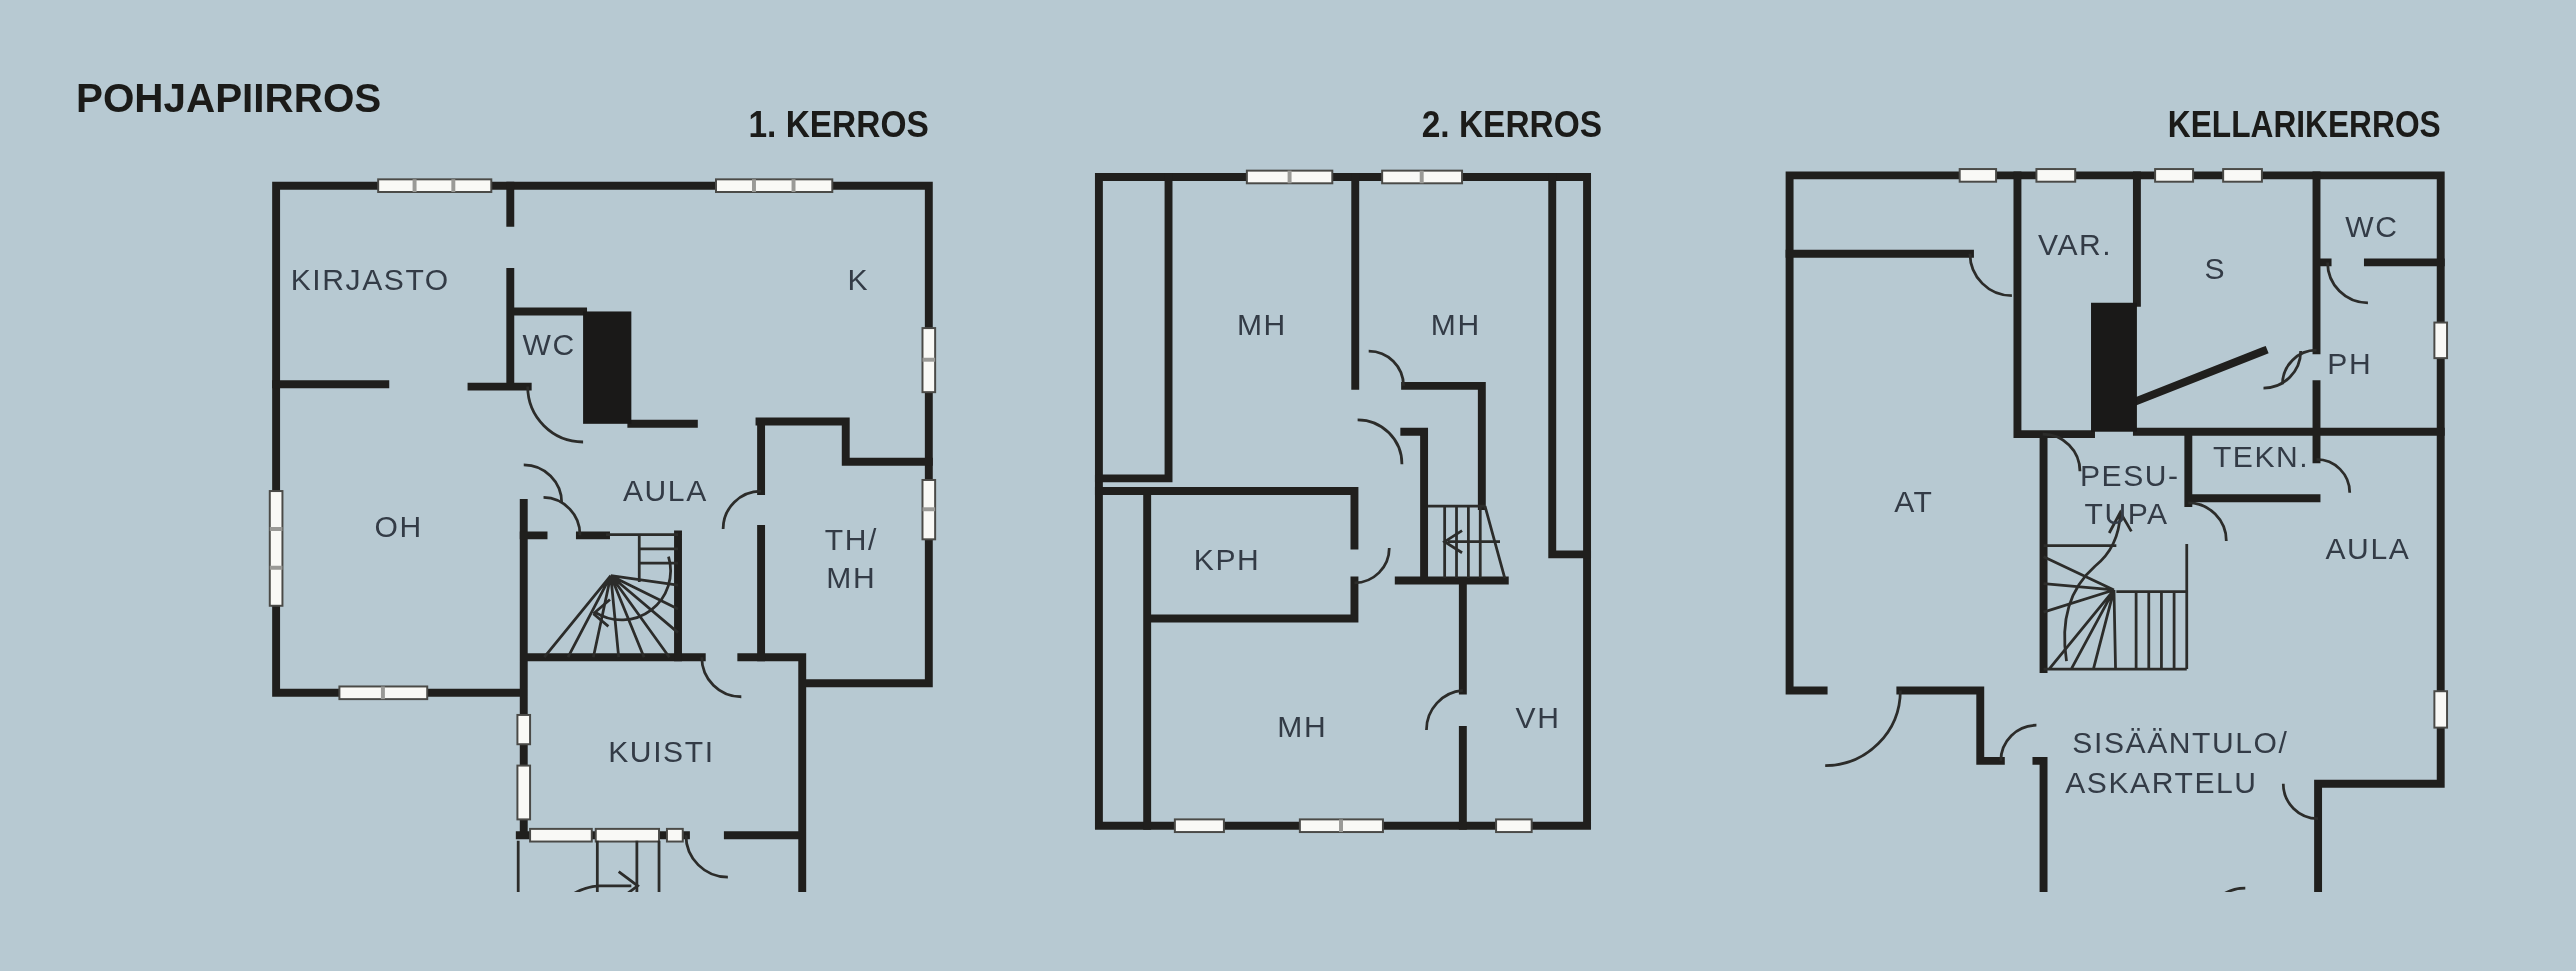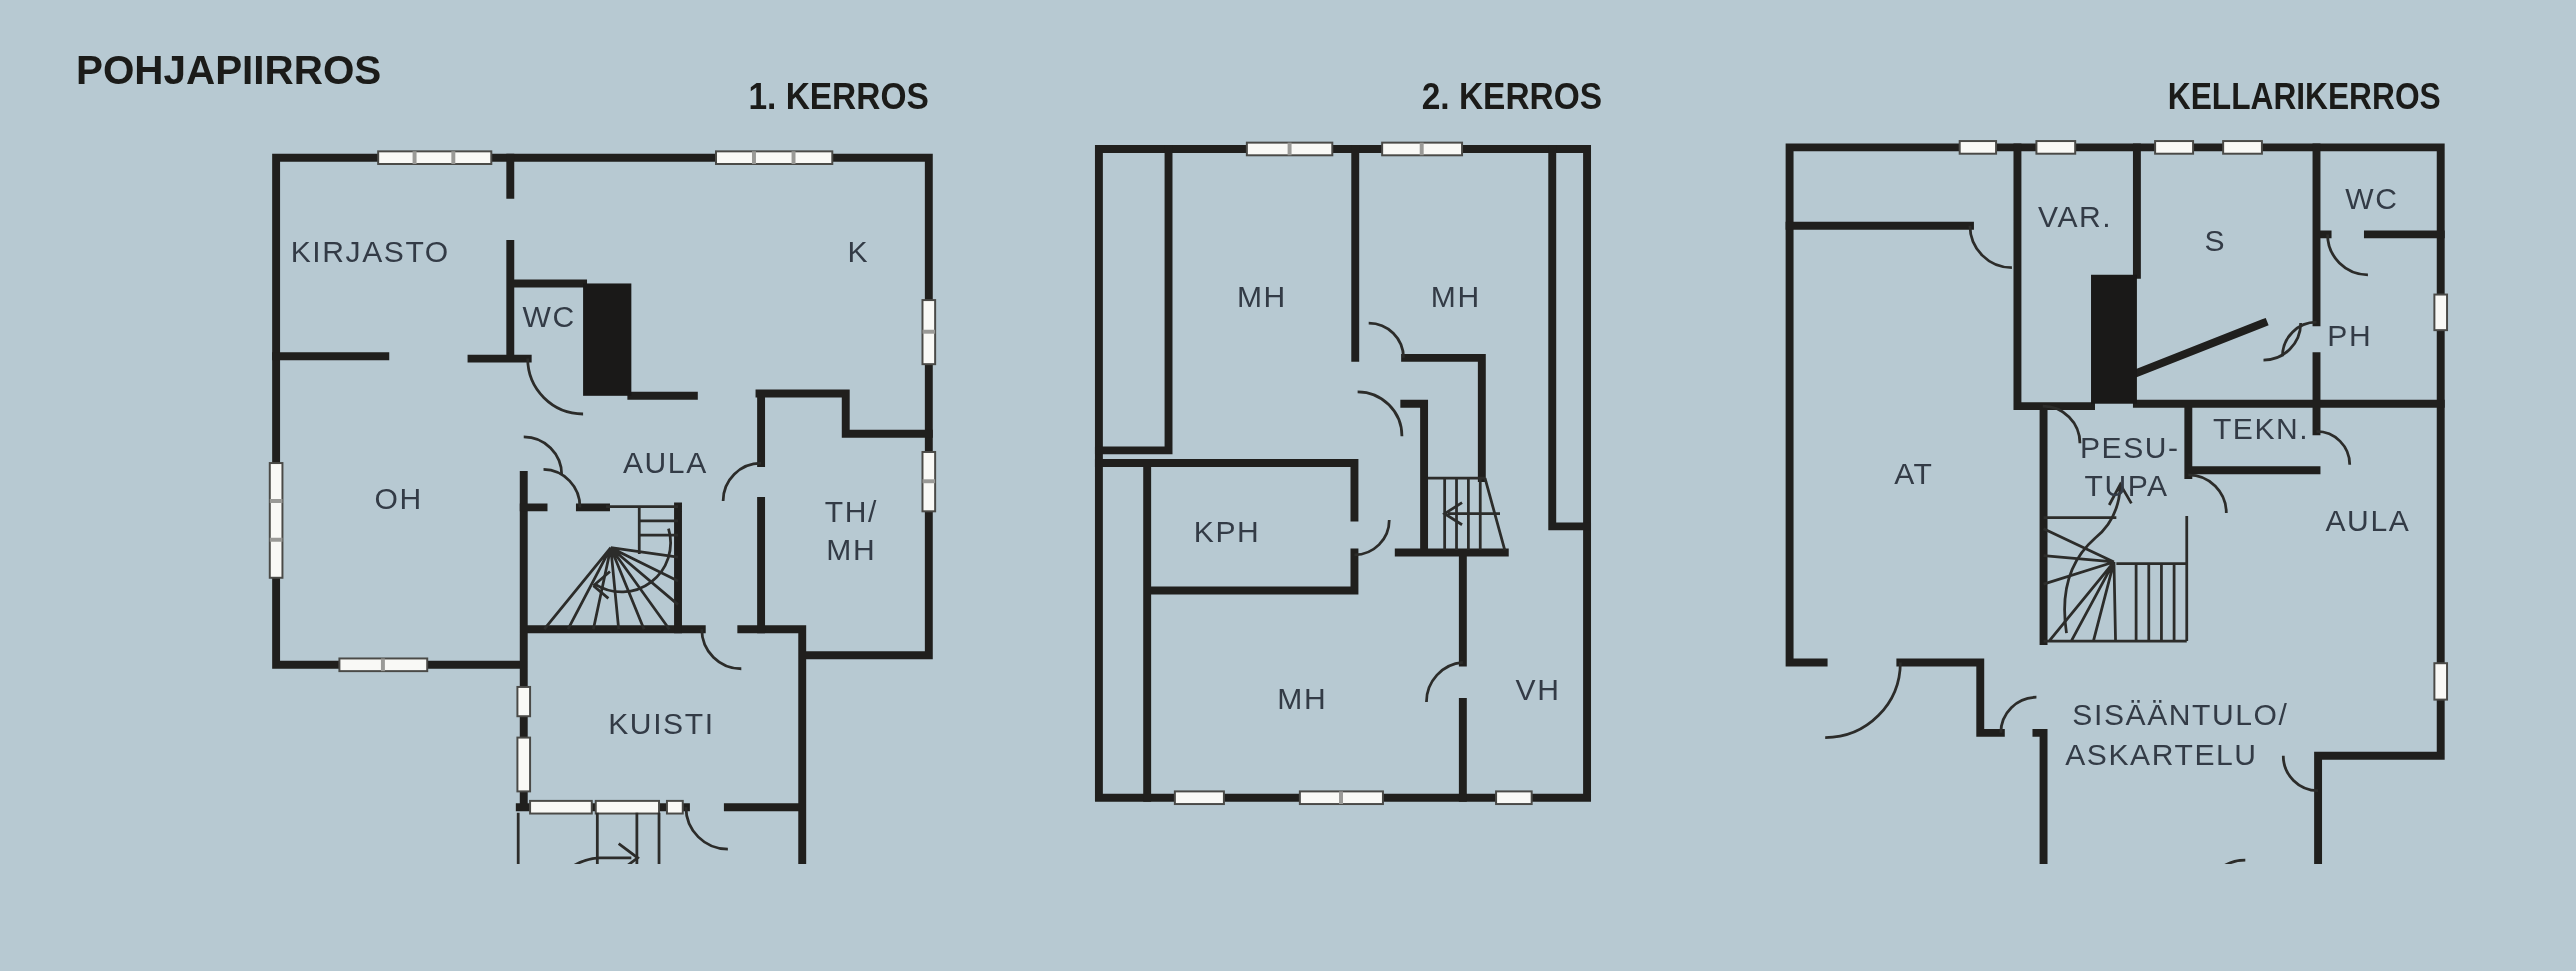--- a/index.html
+++ b/index.html
@@ -5,21 +5,21 @@
   :root{
     --background:#b7c9d2;
     --wall:#201f1d;
     --thin:#2c2c2a;
     --label:#333b46;
     --title:#1b1b19;
     --window:#f9f9f6;
     --tick:#9a9a97;
   }
   html,body{margin:0;padding:0;background:var(--background);}
-  .page{position:relative;width:2576px;height:864px;background:var(--background);overflow:hidden;}
+  .page{position:relative;width:2576px;height:864px;background:var(--background);overflow:hidden;margin-top:28px;}
   svg{position:absolute;left:0;top:0;}
   .wall{stroke:var(--wall);stroke-width:10;fill:none;stroke-linecap:square;}
   .thin{stroke:var(--thin);stroke-width:3.5;fill:none;}
   .arc{stroke:var(--thin);stroke-width:3.5;fill:none;}
   .win{fill:var(--window);stroke:#4a4a47;stroke-width:2.5;}
   .tick{stroke:var(--tick);stroke-width:5;}
   .chimney{fill:#1a1918;stroke:none;}
   .room-label{font-family:"Liberation Sans",sans-serif;font-size:38px;fill:var(--label);letter-spacing:2px;text-anchor:middle;}
   .title{font-family:"Liberation Sans",sans-serif;font-weight:700;fill:var(--title);}
 </style>

